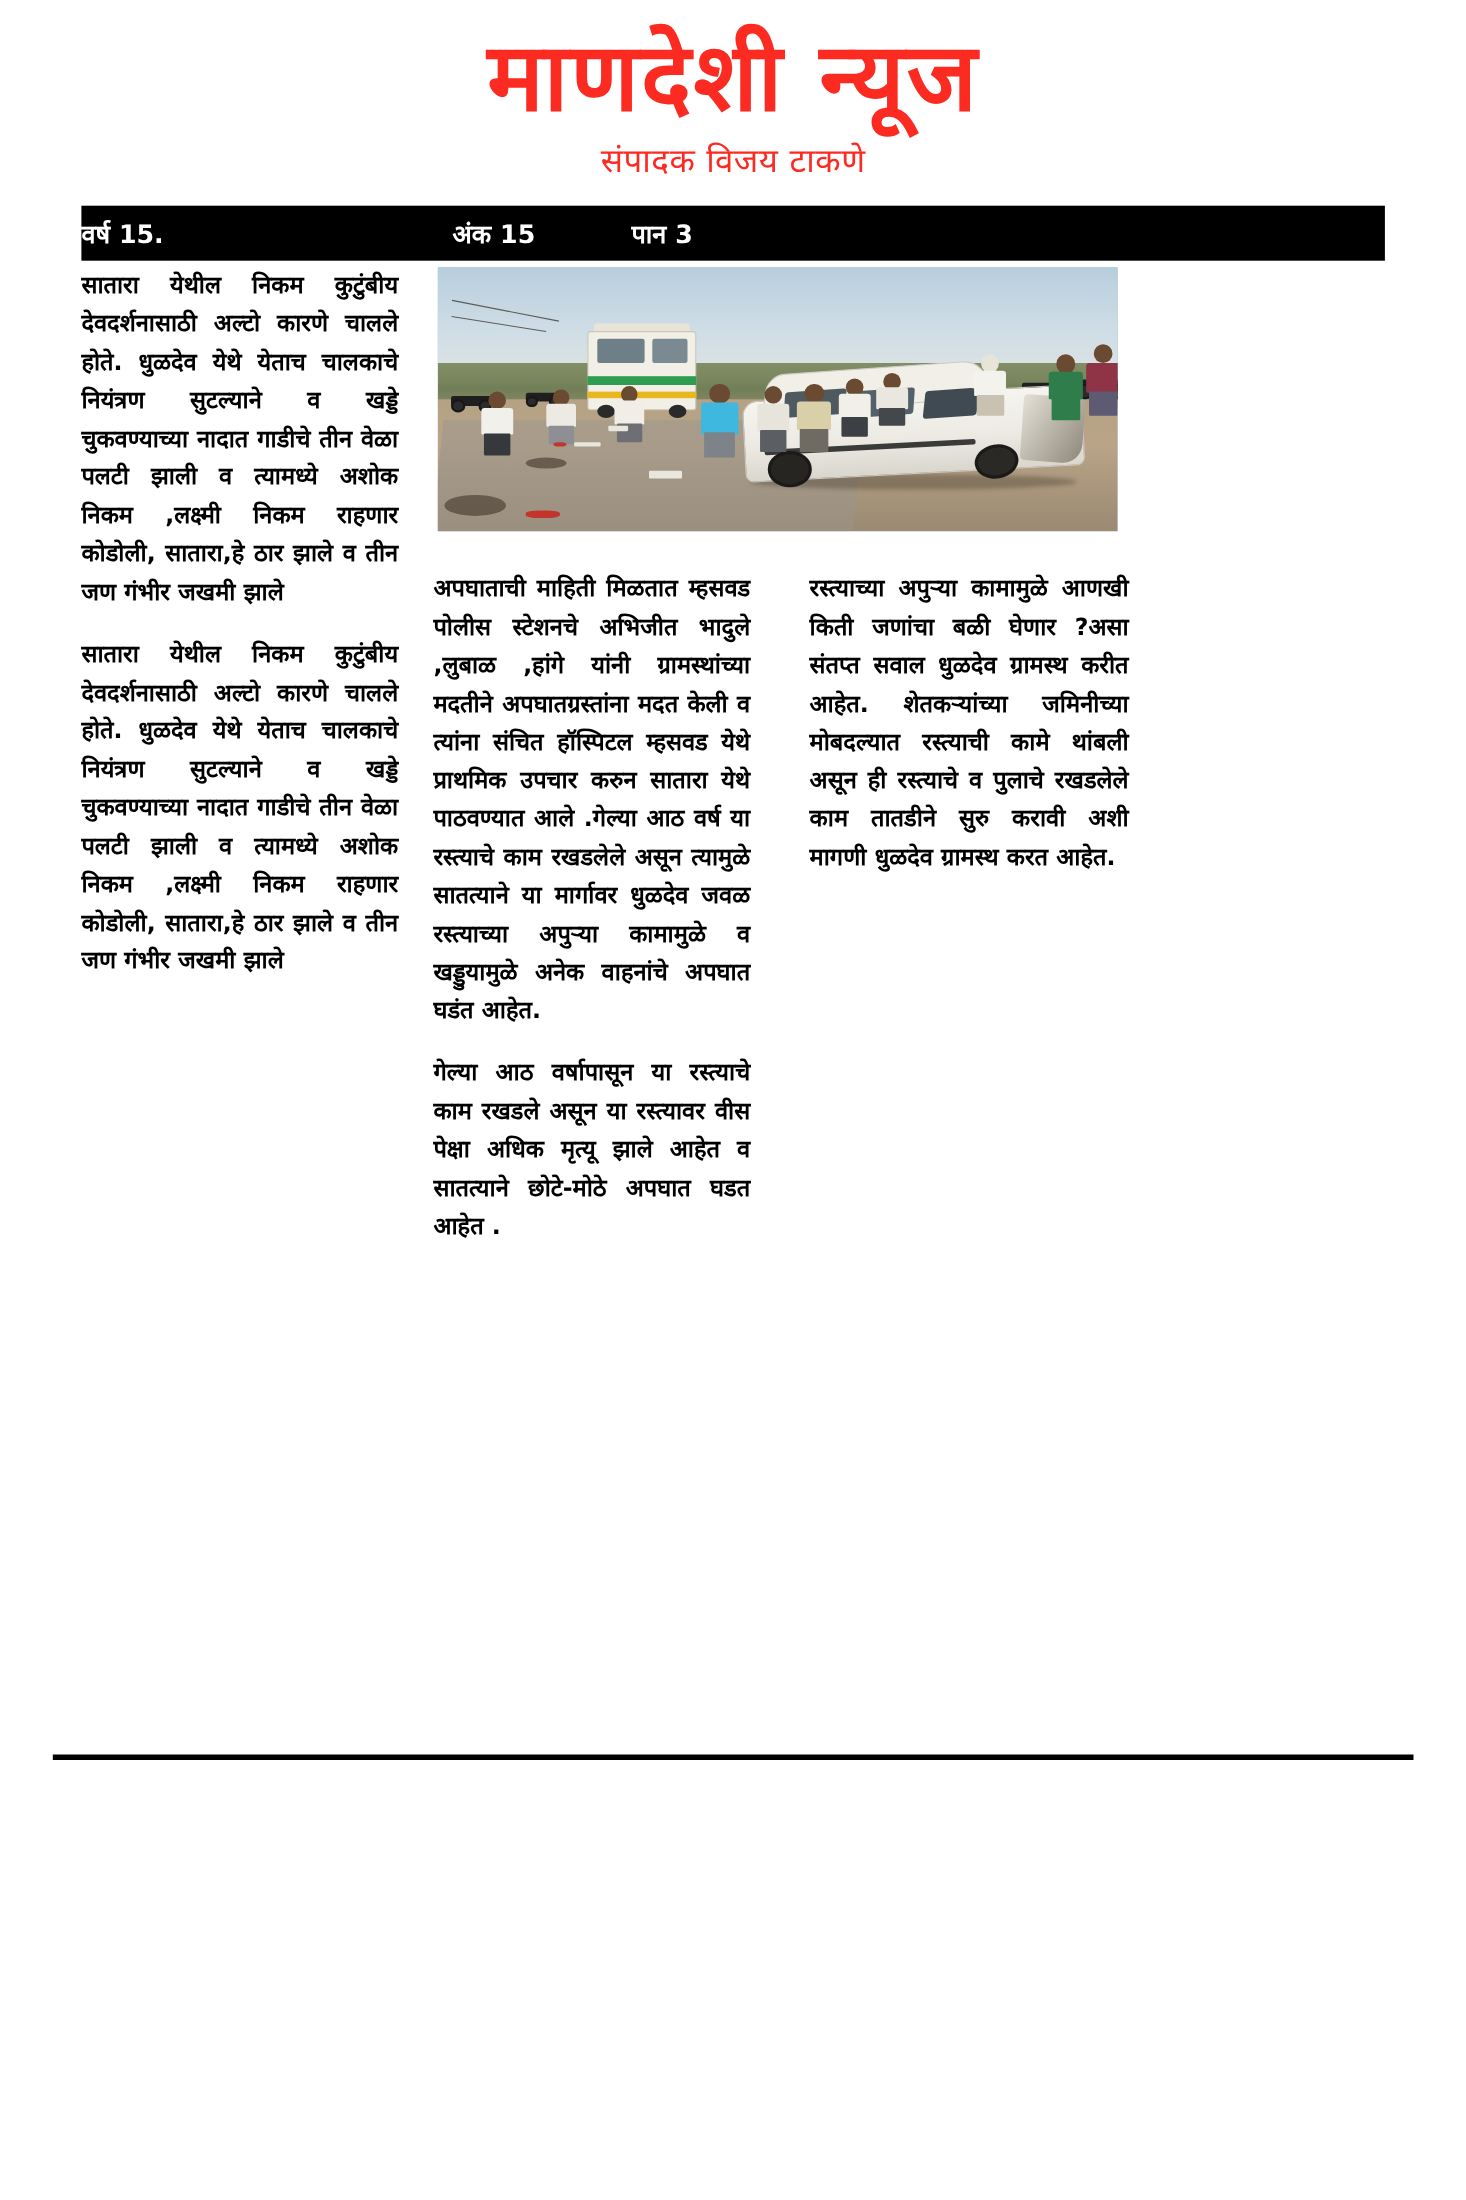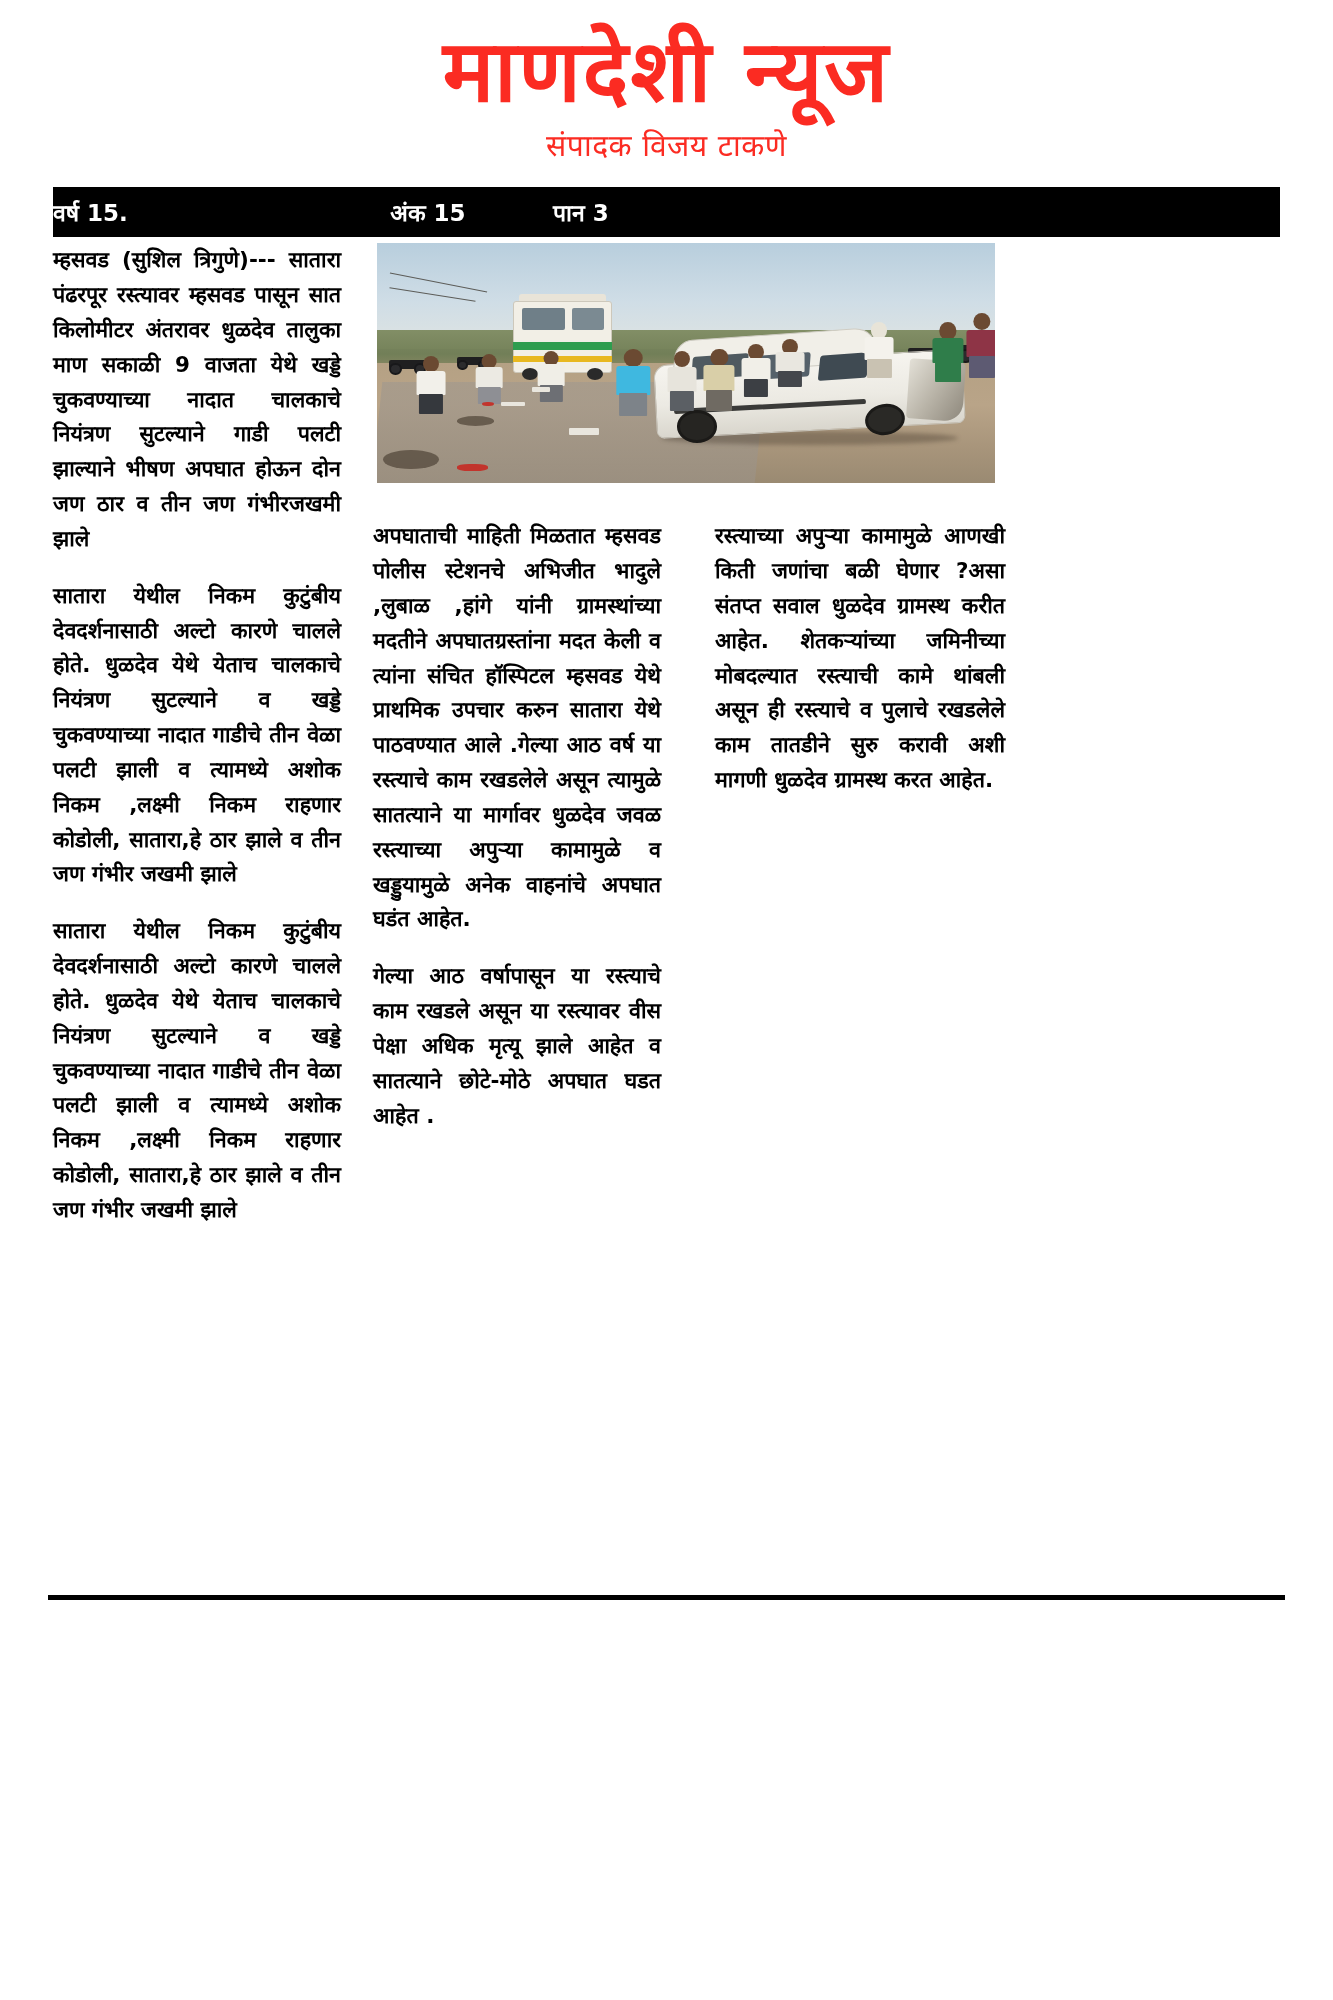--- a/index.html
+++ b/index.html
@@ -13,21 +13,21 @@
   body {
     font-family: "Liberation Sans", "DejaVu Sans", sans-serif;
     color: #000000;
   }
 
   .page {
     position: relative;
     width: 1333px;
     height: 1928px;
     background: #ffffff;
-    padding: 0 53px;
+    padding: 0 74px;
   }
 
   
   .masthead {
     padding-top: 26px;
     text-align: center;
   }
 
   .masthead-title {
     font-family: "DejaVu Sans", sans-serif;
@@ -406,21 +406,20 @@
         <div class="pothole" style="left:13%; top:72%; width:6%;  height:4%;"></div>
         <div class="debris" style="left:20%; top:66%; width:4%;  height:2%;"></div>
         <div class="debris" style="left:31%; top:77%; width:5%;  height:3%;"></div>
         <div class="debris" style="left:25%; top:60%; width:3%;  height:2%;"></div>
         <div class="debris-red" style="left:13%; top:92%; width:5%;  height:3%;"></div>
         <div class="debris-red" style="left:17%; top:66%; width:2%;  height:2%;"></div>
       </div>
     </div>
 
     <div class="col col-1">
-      <p>म्हसवड (सुशिल त्रिगुणे)--- सातारा पंढरपूर रस्त्यावर म्हसवड पासून सात किलोमीटर अंतरावर धुळदेव तालुका माण सकाळी 9 वाजता येथे खड्डे चुकवण्याच्या नादात चालकाचे नियंत्रण सुटल्याने गाडी पलटी झाल्याने भीषण अपघात होऊन दोन जण ठार व तीन जण गंभीरजखमी झाले</p>
       <p>सातारा येथील निकम कुटुंबीय देवदर्शनासाठी अल्टो कारणे चालले होते. धुळदेव येथे येताच चालकाचे नियंत्रण सुटल्याने व खड्डे चुकवण्याच्या नादात गाडीचे तीन वेळा पलटी झाली व त्यामध्ये अशोक निकम ,लक्ष्मी निकम राहणार कोडोली, सातारा,हे  ठार झाले व तीन जण गंभीर जखमी झाले</p>
       <p>सातारा येथील निकम कुटुंबीय देवदर्शनासाठी अल्टो कारणे चालले होते. धुळदेव येथे येताच चालकाचे नियंत्रण सुटल्याने व खड्डे चुकवण्याच्या नादात गाडीचे तीन वेळा पलटी झाली व त्यामध्ये अशोक निकम ,लक्ष्मी निकम राहणार कोडोली, सातारा,हे  ठार झाले व तीन जण गंभीर जखमी झाले</p>
     </div>
 
     <div class="col col-2">
       <p>अपघाताची माहिती मिळतात म्हसवड पोलीस स्टेशनचे अभिजीत भादुले ,लुबाळ ,हांगे यांनी ग्रामस्थांच्या मदतीने अपघातग्रस्तांना मदत केली व त्यांना संचित हॉस्पिटल म्हसवड येथे प्राथमिक उपचार करुन सातारा येथे पाठवण्यात आले .गेल्या आठ वर्ष या रस्त्याचे काम रखडलेले असून त्यामुळे सातत्याने या मार्गावर धुळदेव जवळ रस्त्याच्या अपुऱ्या कामामुळे व खड्डुयामुळे अनेक वाहनांचे अपघात घडंत आहेत.</p>
       <p>गेल्या आठ वर्षापासून या रस्त्याचे काम रखडले असून या रस्त्यावर वीस पेक्षा अधिक मृत्यू झाले आहेत व सातत्याने छोटे-मोठे अपघात घडत आहेत .</p>
     </div>
 
     <div class="col col-3">

